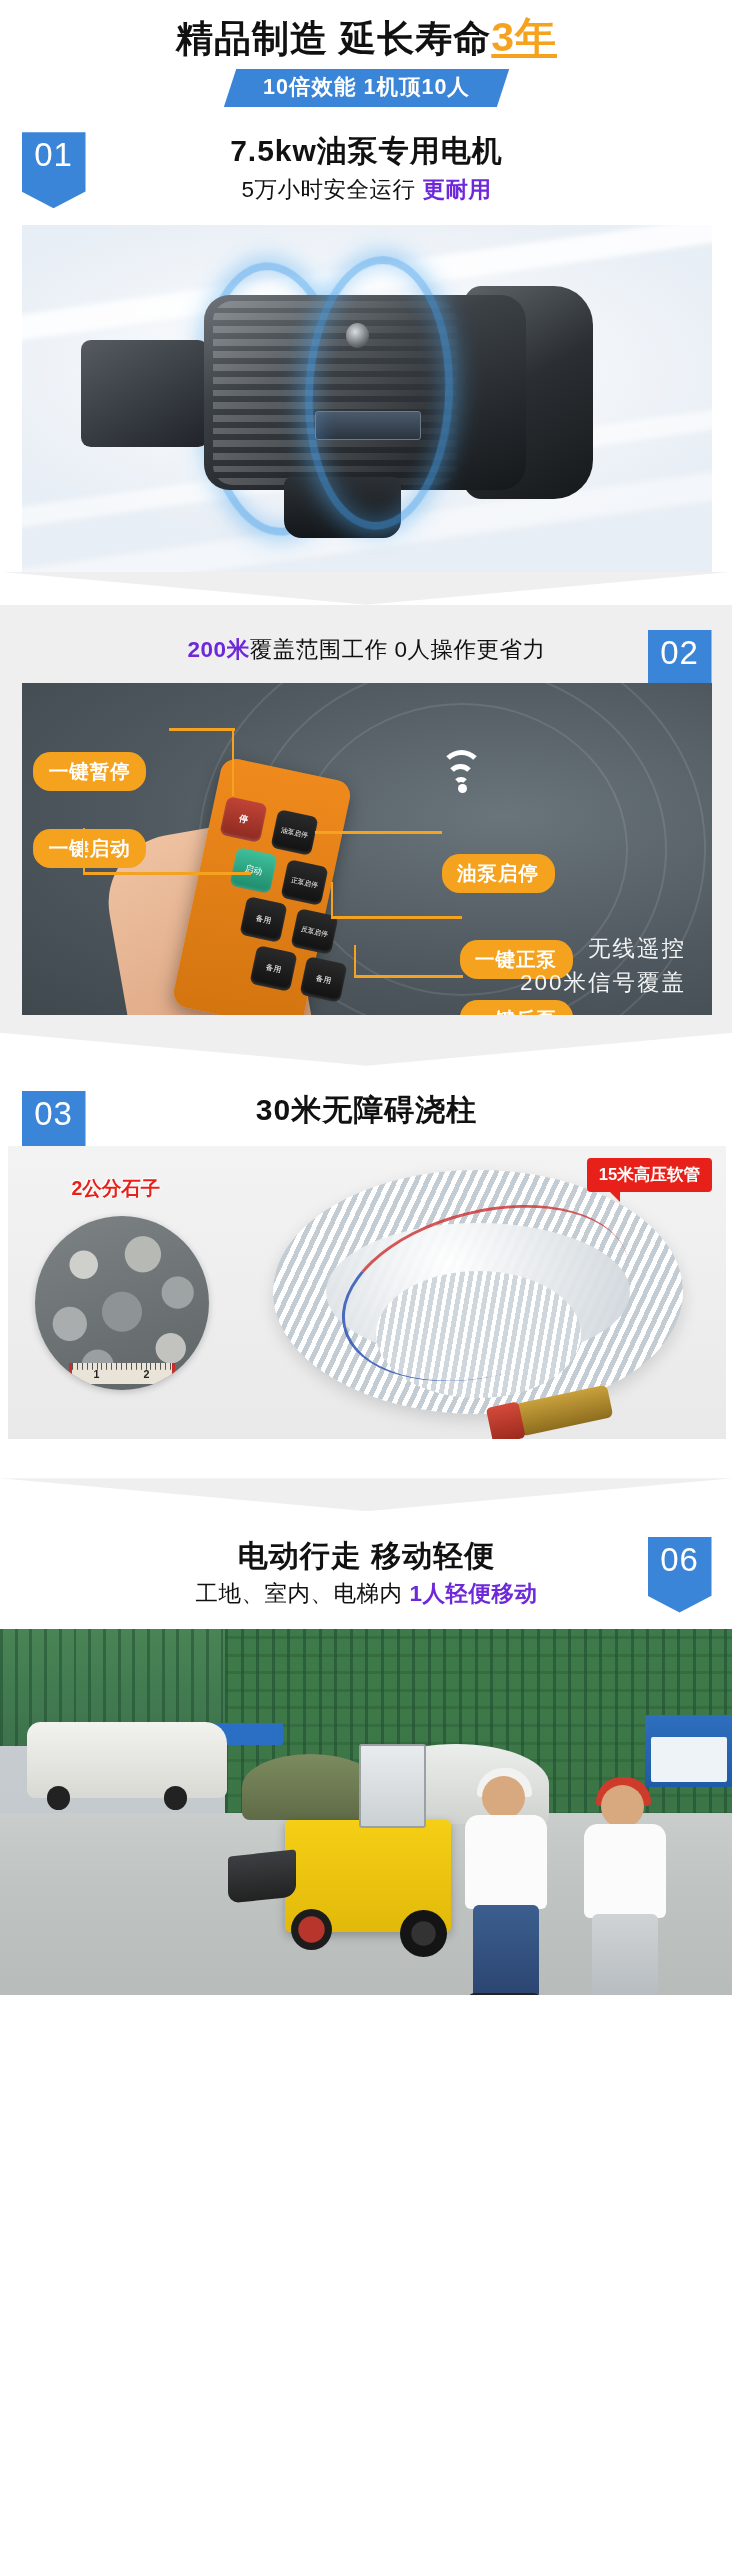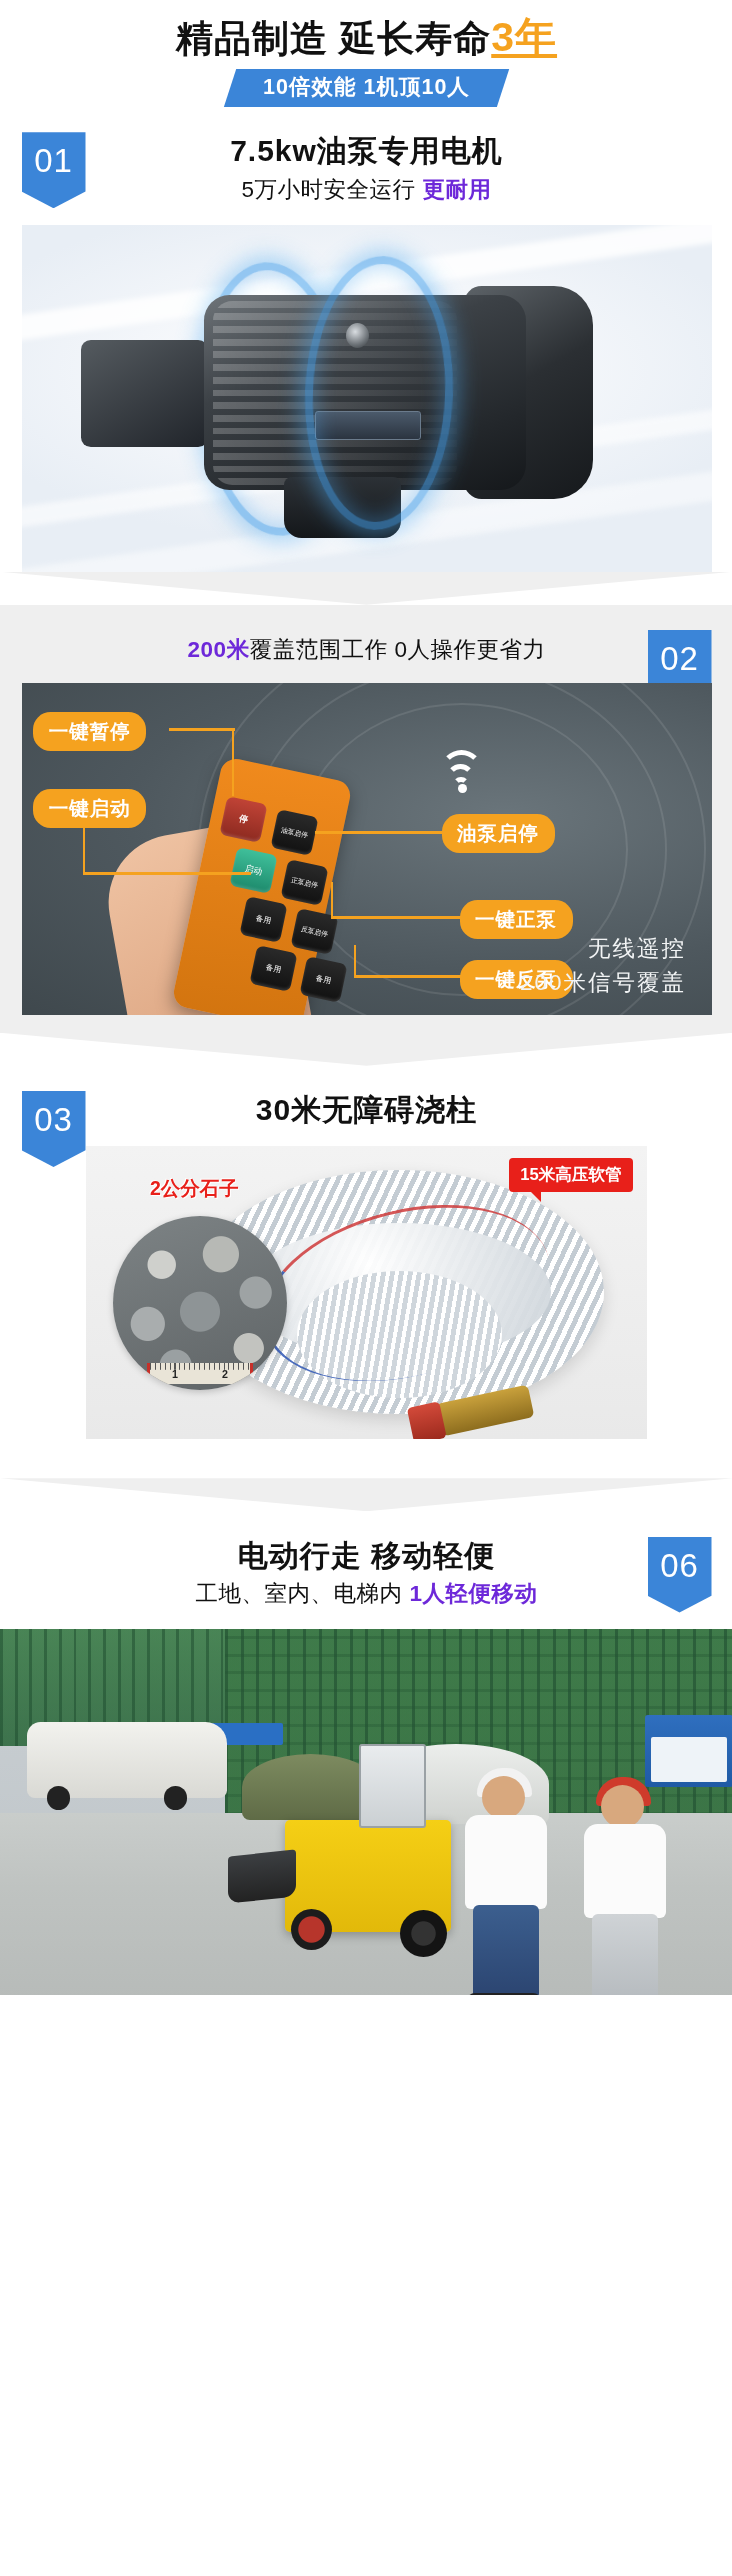--- a/index.html
+++ b/index.html
@@ -32,21 +32,21 @@
   .sec-head-rows { text-align:center; }
   .sec-h1 { font-size:30px; font-weight:bold; color:#111; line-height:1.25; letter-spacing:1px; }
   .sec-h2 { font-size:22.5px; color:#111; line-height:1.4; margin-top:3.9px; letter-spacing:0.5px; }
   .red { color:#6d28d9; font-weight:bold; }
 
   
   .badge {
     position:absolute; top:25.4px; width:64px; height:76px;
     background:#3b85d8; color:#fff;
     display:flex; align-items:flex-start; justify-content:center;
-    padding-top:10px;
+    padding-top:4px;
     font-size:33px; font-weight:normal; letter-spacing:1px;
     clip-path:polygon(0 0, 100% 0, 100% 78%, 50% 100%, 0 78%);
   }
   .badge.left { left:21.5px; }
   .badge.right { right:21.5px; }
 
   
   .motor-photo {
     position:relative; width:690px; height:347px; margin:5.9px auto 0 auto;
     background:
@@ -144,31 +144,32 @@
   .wifi-ico { position:absolute; left:418px; top:61px; width:55px; height:49px; }
   .wifi-ico i {
     position:absolute; left:0; bottom:0; border:5.9px solid #fff;
     border-color:#fff transparent transparent transparent; border-radius:50%;
   }
 
   .pill {
     position:absolute; background:#f5a21f; color:#fff; font-weight:bold;
     font-size:19.5px; border-radius:17.6px; padding:5.9px 15.6px; white-space:nowrap;
     letter-spacing:1px;
+    margin-top:40px;
   }
   .lead { position:absolute; background:#f5a21f; }
 
   .rc-overlay {
     position:absolute; right:25.4px; bottom:15.6px; text-align:right;
     color:#f2f4f5; font-size:22.5px; line-height:1.5; letter-spacing:2px;margin-top:28px;
   }
 
   
   .hose-photo {
-    position:relative; width:561px; height:293px; margin:3.9px auto 0 auto;
+    position:relative; width:718px; height:293px; margin:3.9px auto 0 auto;
     background:linear-gradient(180deg,#f3f3f3,#e9e9e9); overflow:hidden;text-align:right;
   }
   .coil {
     position:absolute; right:43px; top:23.4px; width:410px; height:244px;
     border-radius:50%;
     border:53px solid transparent;
     background:
       radial-gradient(circle at 40% 30%, rgba(255,255,255,.95), rgba(205,212,218,.95)) padding-box,
       repeating-linear-gradient(115deg,#ffffff 0 4.9px,#c4ccd3 4.9px 9.8px) border-box;
     box-shadow:0 5.9px 15.6px rgba(0,0,0,0.13);

